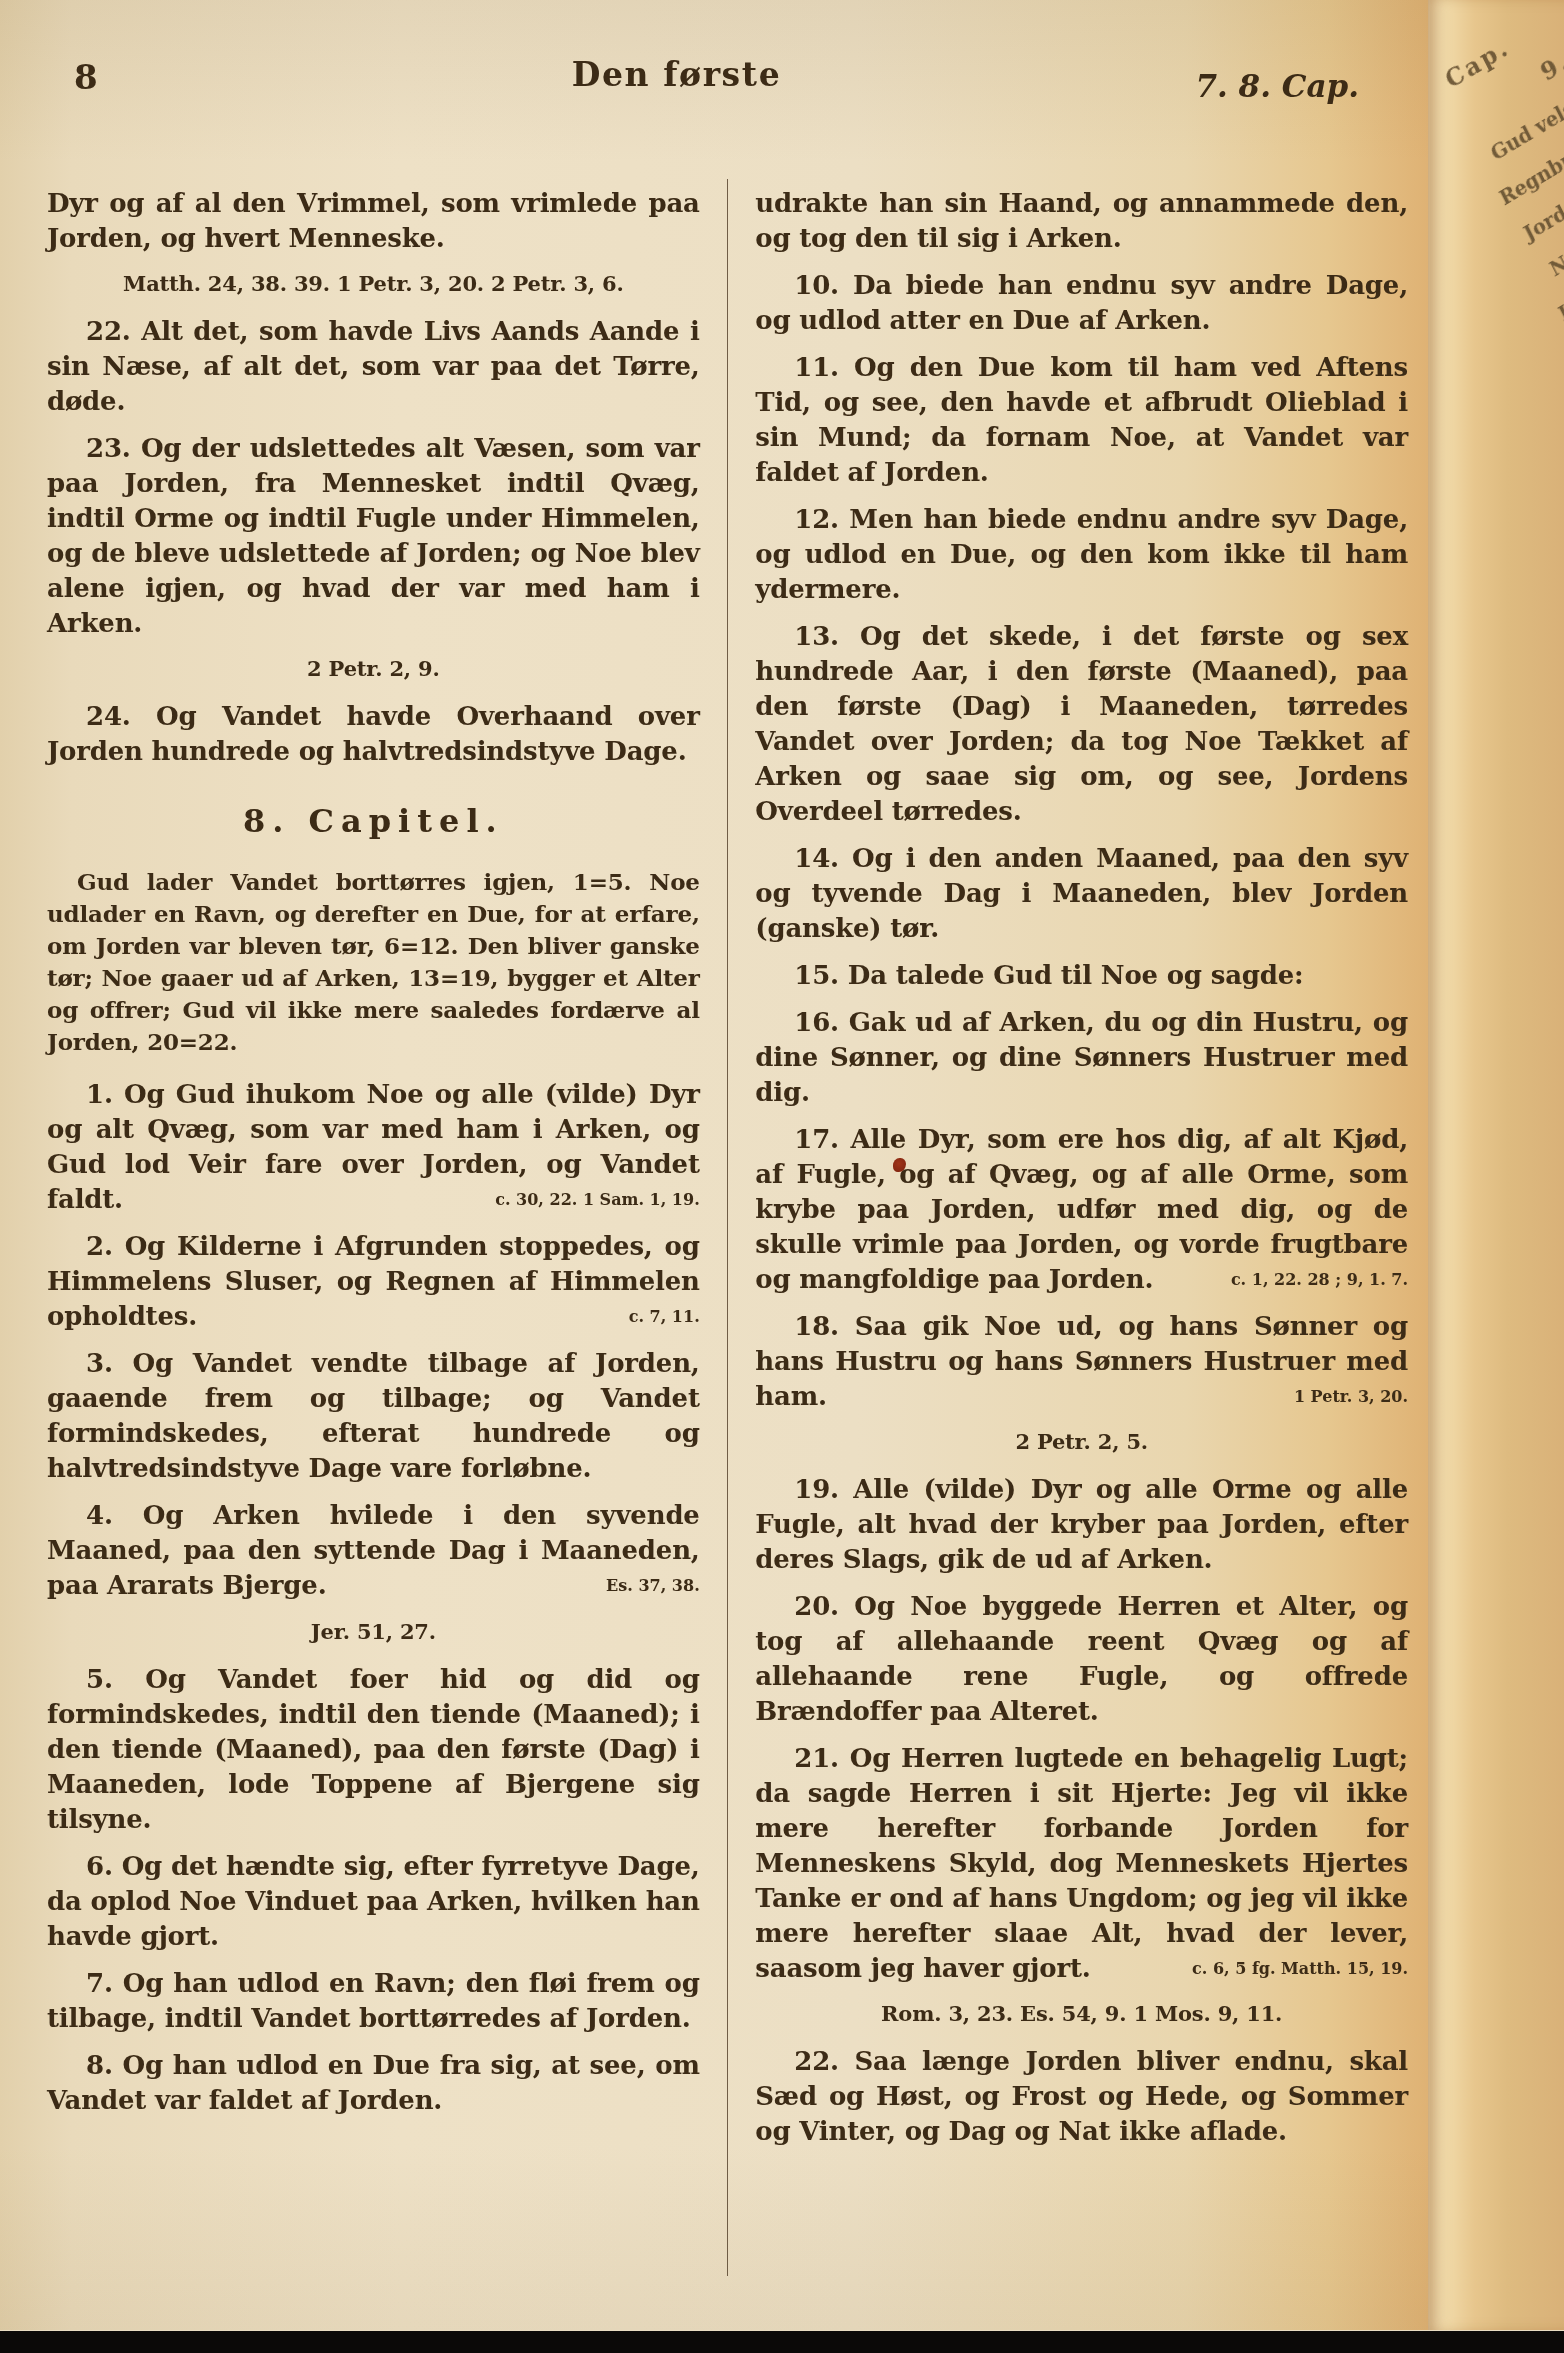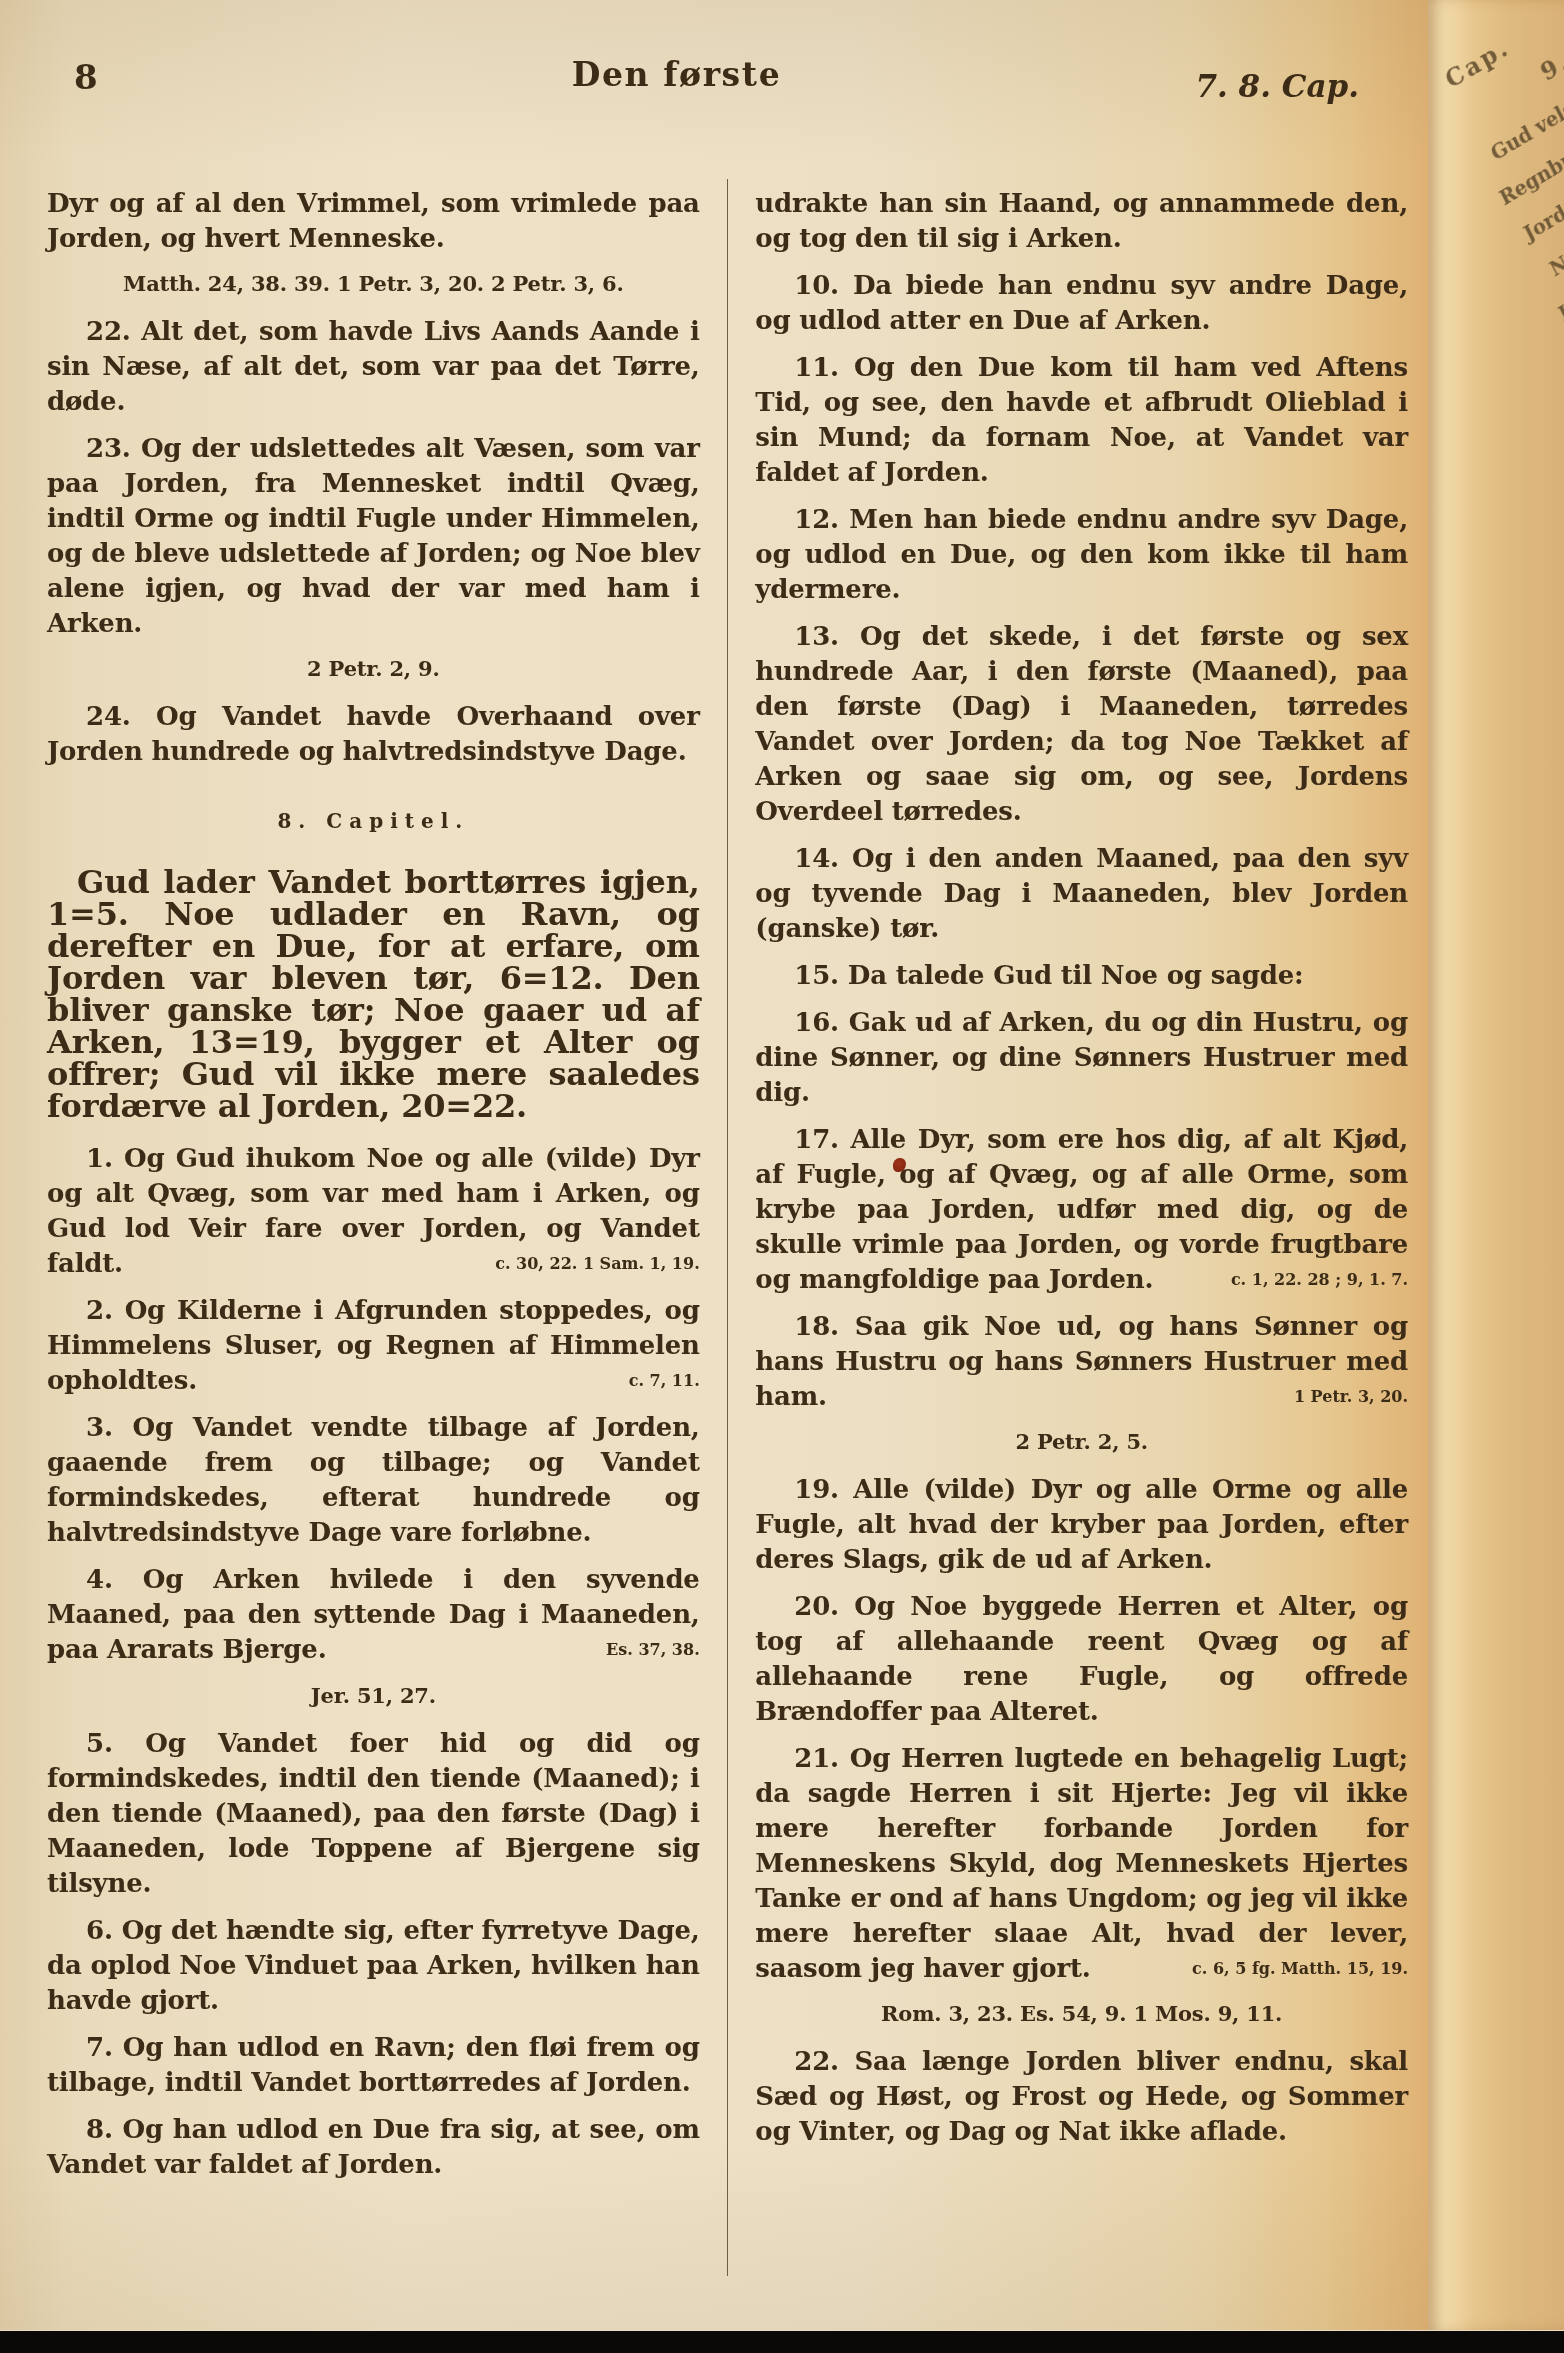--- a/index.html
+++ b/index.html
@@ -42,25 +42,25 @@
     background:rgba(70,50,28,.75);
   }
   .col p{margin:12px;}
   p.verse{text-indent:39px;}
   p.cont{text-indent:0;}
   p.refline{
     font-size:21px;line-height:28px;text-align:center;text-indent:0;
     padding:2.3px 0 3.9px 0;
   }
   p.heading{
-    font-size:20px;line-height:38px;text-align:center;text-indent:0;
+    font-size:32px;line-height:38px;text-align:center;text-indent:0;
     letter-spacing:7px;padding:20.3px 0 14px 0;
   }
   p.summary{
-    font-size:32px;line-height:32px;text-indent:30px;
+    font-size:23px;line-height:32px;text-indent:30px;
     padding:0 0 7.8px 0;
   }
   .ref-inline{float:right;font-size:16px;letter-spacing:0;}
   
   .ink-blot{
     position:absolute;left:893px;top:1158px;width:12.5px;height:14px;
     background:radial-gradient(circle at 45% 40%, #a03418, var(--blot,#7c220e));
     border-radius:55% 45% 60% 40%;
   }
   

